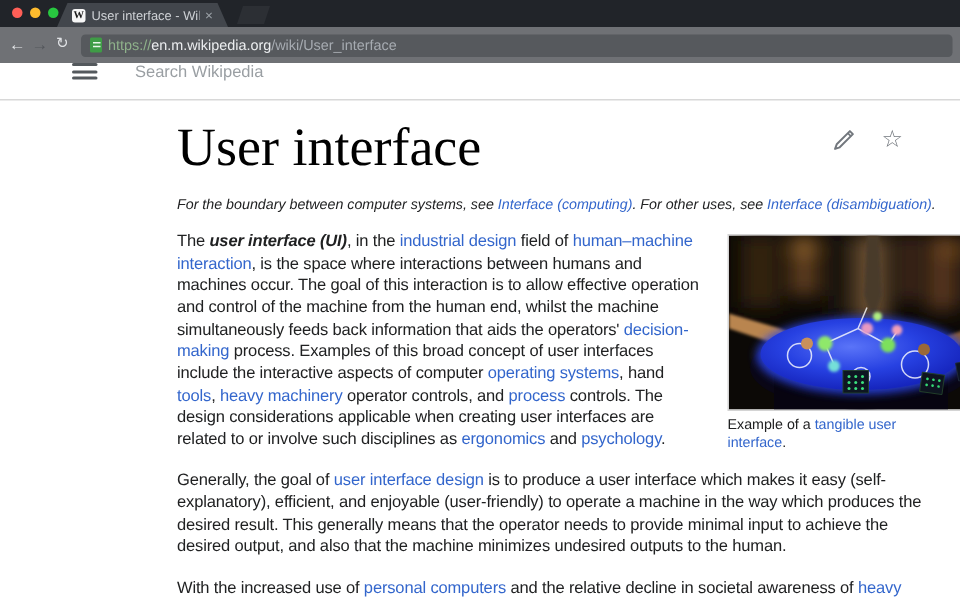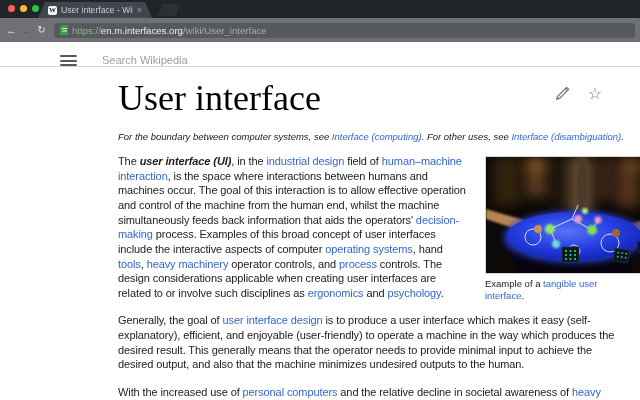--- a/index.html
+++ b/index.html
@@ -31,21 +31,21 @@
   .secicon{width:8px;height:10px;background:#3f9c46;border-radius:1px;flex:none;position:relative;}
   .secicon:before{content:"";position:absolute;left:1.5px;top:3px;width:5px;height:1px;background:#e8f5e9;
     box-shadow:0 2.5px 0 #e8f5e9;}
   .urltext{font-size:9.6px;white-space:nowrap;letter-spacing:0;}
   .url-proto{color:#8fb28b;margin-top:28px;}
   .url-domain{color:#eceef0;}
   .url-path{color:#a6abb1;}
 
   
   .wikiheader{height:25px;background:#fff;border-bottom:1px solid #d8d8d8;
-    display:flex;align-items:flex-end;padding-left:60px;box-sizing:border-box;}
+    display:flex;align-items:flex-start;padding-left:48px;box-sizing:border-box;}
   .hamburger{width:17px;height:11px;display:flex;flex-direction:column;justify-content:space-between;cursor:pointer;}
   .hamburger div{height:2px;background:#54595d;border-radius:1px;}
   .searchlabel{font-size:11px;color:#9a9fa3;margin-left:25px;}
 
   
   .content{padding:0 12px 0 118px;color:#202122;}
   .titlerow{display:flex;align-items:flex-start;margin-top:13px;}
   h1.pagetitle{font-family:"Liberation Serif","DejaVu Serif",serif;font-weight:400;
     font-size:36px;line-height:1.05;margin:0;flex:1;color:#000;}
   .titleicons{display:flex;gap:18px;align-items:center;margin-top:6px;margin-right:26px;}
@@ -76,21 +76,21 @@
     </div>
     <div class="newtab"></div>
   </div>
 
   <div class="toolbar">
     <div class="navbtn nav-back">←</div>
     <div class="navbtn nav-fwd">→</div>
     <div class="navbtn nav-reload">↻</div>
     <div class="omnibox">
       <div class="secicon"></div>
-      <div class="urltext"><span class="url-proto">https://</span><span class="url-domain">en.m.interfaces.org</span><span class="url-path">/wiki/User_interface</span></div>
+      <div class="urltext"><span class="url-proto">https://</span><span class="url-domain">en.m.wikipedia.org</span><span class="url-path">/wiki/User_interface</span></div>
     </div>
   </div>
 
   <div class="wikiheader">
     <div class="hamburger">
       <div></div>
         <div></div>
         <div></div>
     </div>
     <div class="searchlabel">Search Wikipedia</div>

